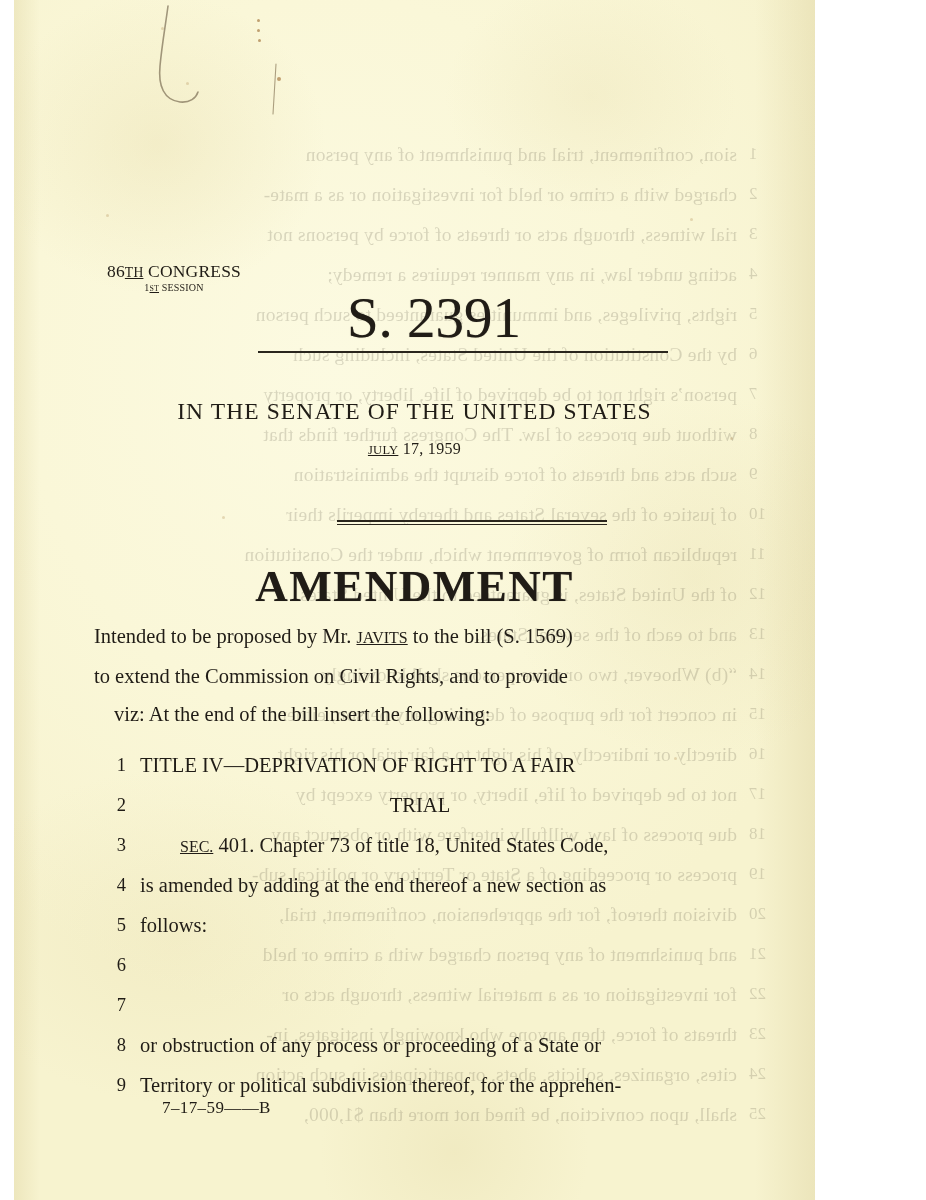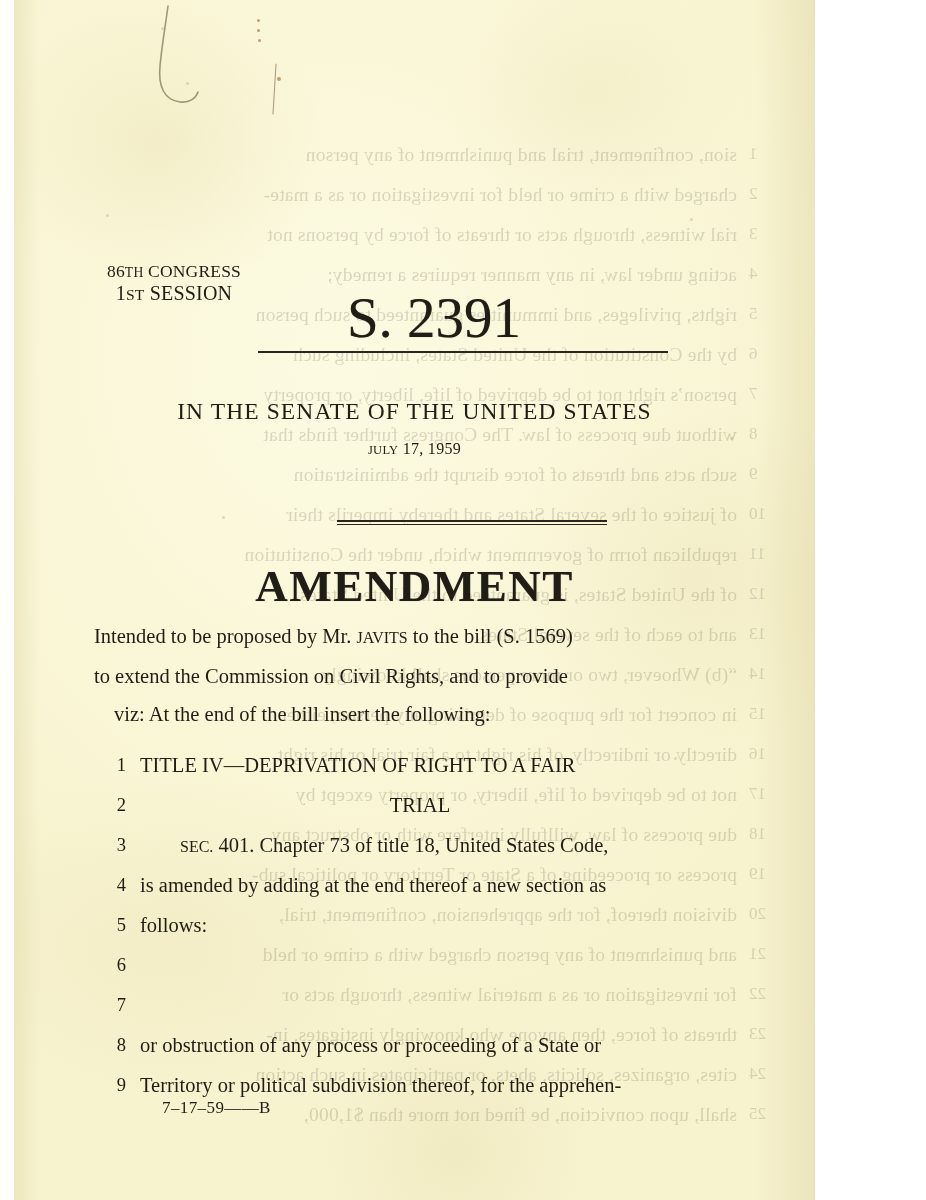--- a/index.html
+++ b/index.html
@@ -110,25 +110,25 @@
     width: 160px;
     text-align: center;
     line-height: 1.12;
   }
   .congress-line1 {
     font-size: 17.5px;
     letter-spacing: .2px;
     white-space: nowrap;
   }
   .congress-line2 {
-    font-size: 20px;
+    font-size: 10px;
     letter-spacing: .2px;
     white-space: nowrap;
   }
-  .sc { font-size: .78em; }
+  .sc { font-size: .78em; text-decoration: underline; }
 
   .bill-number {
     position: absolute;
     left: 255px;
     top: 252px;
     width: 330px;
     text-align: center;
     font-size: 57px;
     font-weight: normal;
     letter-spacing: 0px;

